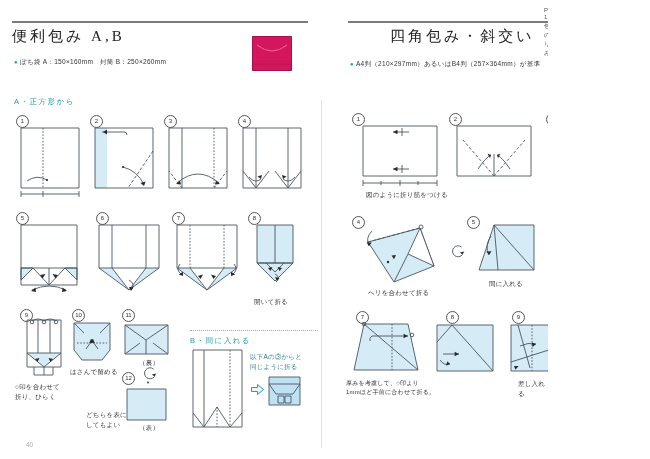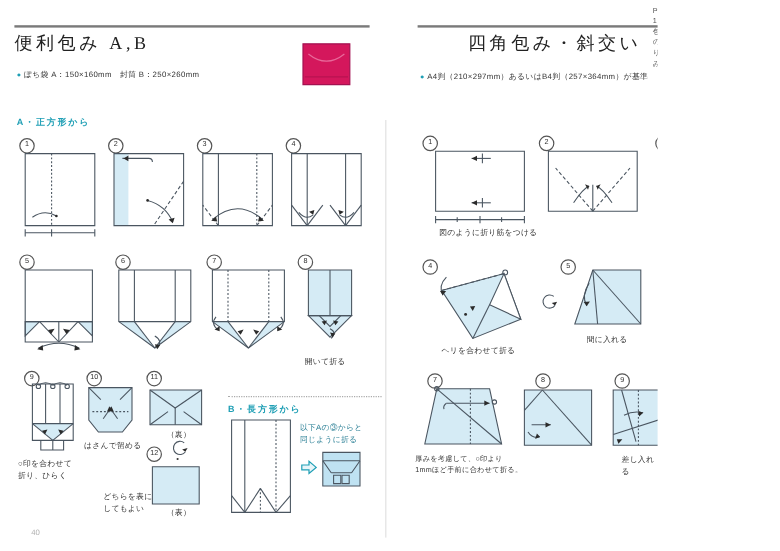--- a/index.html
+++ b/index.html
@@ -3,21 +3,21 @@
 <meta charset="utf-8">
 <style>
   html,body{margin:0;padding:0;background:#fff;}
   #canvas{position:relative;width:548px;height:459px;background:#ffffff;overflow:hidden;
           font-family:"Liberation Sans",sans-serif;}
   .rule{position:absolute;height:1.5px;background:#7a7a7a;}
   .title{position:absolute;font-family:"Liberation Serif",serif;font-size:15px;color:#222;
          letter-spacing:3px;font-weight:500;}
   .spec{position:absolute;font-size:6.5px;color:#333;letter-spacing:0.3px;}
   .spec .bullet{color:#1f9fb5;margin-right:2px;font-size:6px;}
-  .seclabel{position:absolute;font-size:7.5px;font-weight:bold;color:#1f9fb5;letter-spacing:1.5px;}
+  .seclabel{position:absolute;font-size:7.5px;font-weight:normal;color:#1f9fb5;letter-spacing:1.5px;}
   .circ{position:absolute;width:11px;height:11px;border:1px solid #555;border-radius:50%;
         background:#fff;color:#333;font-size:6px;line-height:11px;text-align:center;}
   .cap{position:absolute;font-size:6.5px;line-height:1.55;color:#333;white-space:pre-line;letter-spacing:0.2px;}
   .cap.teal{color:#2a7f95;}
   .pagenum{position:absolute;font-size:6.5px;color:#b2b2b2;}
   .partlabel{position:absolute;font-size:6px;color:#555;letter-spacing:1px;}
   .dotted-div{position:absolute;border-top:1px dotted #aaa;}
   .gutter{position:absolute;width:1px;background:#e2e2e2;}
   svg{position:absolute;overflow:visible;}
   svg *{vector-effect:non-scaling-stroke;}
@@ -239,21 +239,21 @@
       <rect x="1" y="1" width="39" height="31" class="blue"></rect>
       <g class="d">
           <rect x="1" y="1" width="39" height="31"></rect>
         </g>
     </svg>
     <div class="cap" style="left:139px;top:423px;">（表）</div>
     <div class="cap" style="left:86px;top:410px;">どちらを表に
 してもよい</div>
 
     <div class="dotted-div" style="left:190px;top:330px;width:128px;"></div>
-    <div class="seclabel" style="left:190px;top:336px;">B・長方形から</div>
+    <div class="seclabel" style="left:190px;top:336px;">B・間に入れる</div>
     <svg style="left:192px;top:349px;" width="52" height="80" viewBox="0 0 52 80">
       <g class="d">
           <rect x="1" y="1" width="49" height="77"></rect>
       <line x1="12" y1="1" x2="12" y2="78"></line>
       <line x1="38" y1="1" x2="38" y2="78" stroke-dasharray="1.6,1.6"></line>
       <line x1="1" y1="64" x2="12" y2="78"></line>
           <line x1="25" y1="58" x2="12" y2="78"></line>
       <line x1="25" y1="58" x2="38" y2="78"></line>
           <line x1="50" y1="64" x2="38" y2="78"></line>
       <line x1="25" y1="58" x2="25" y2="78" stroke-dasharray="1.6,1.6"></line>

